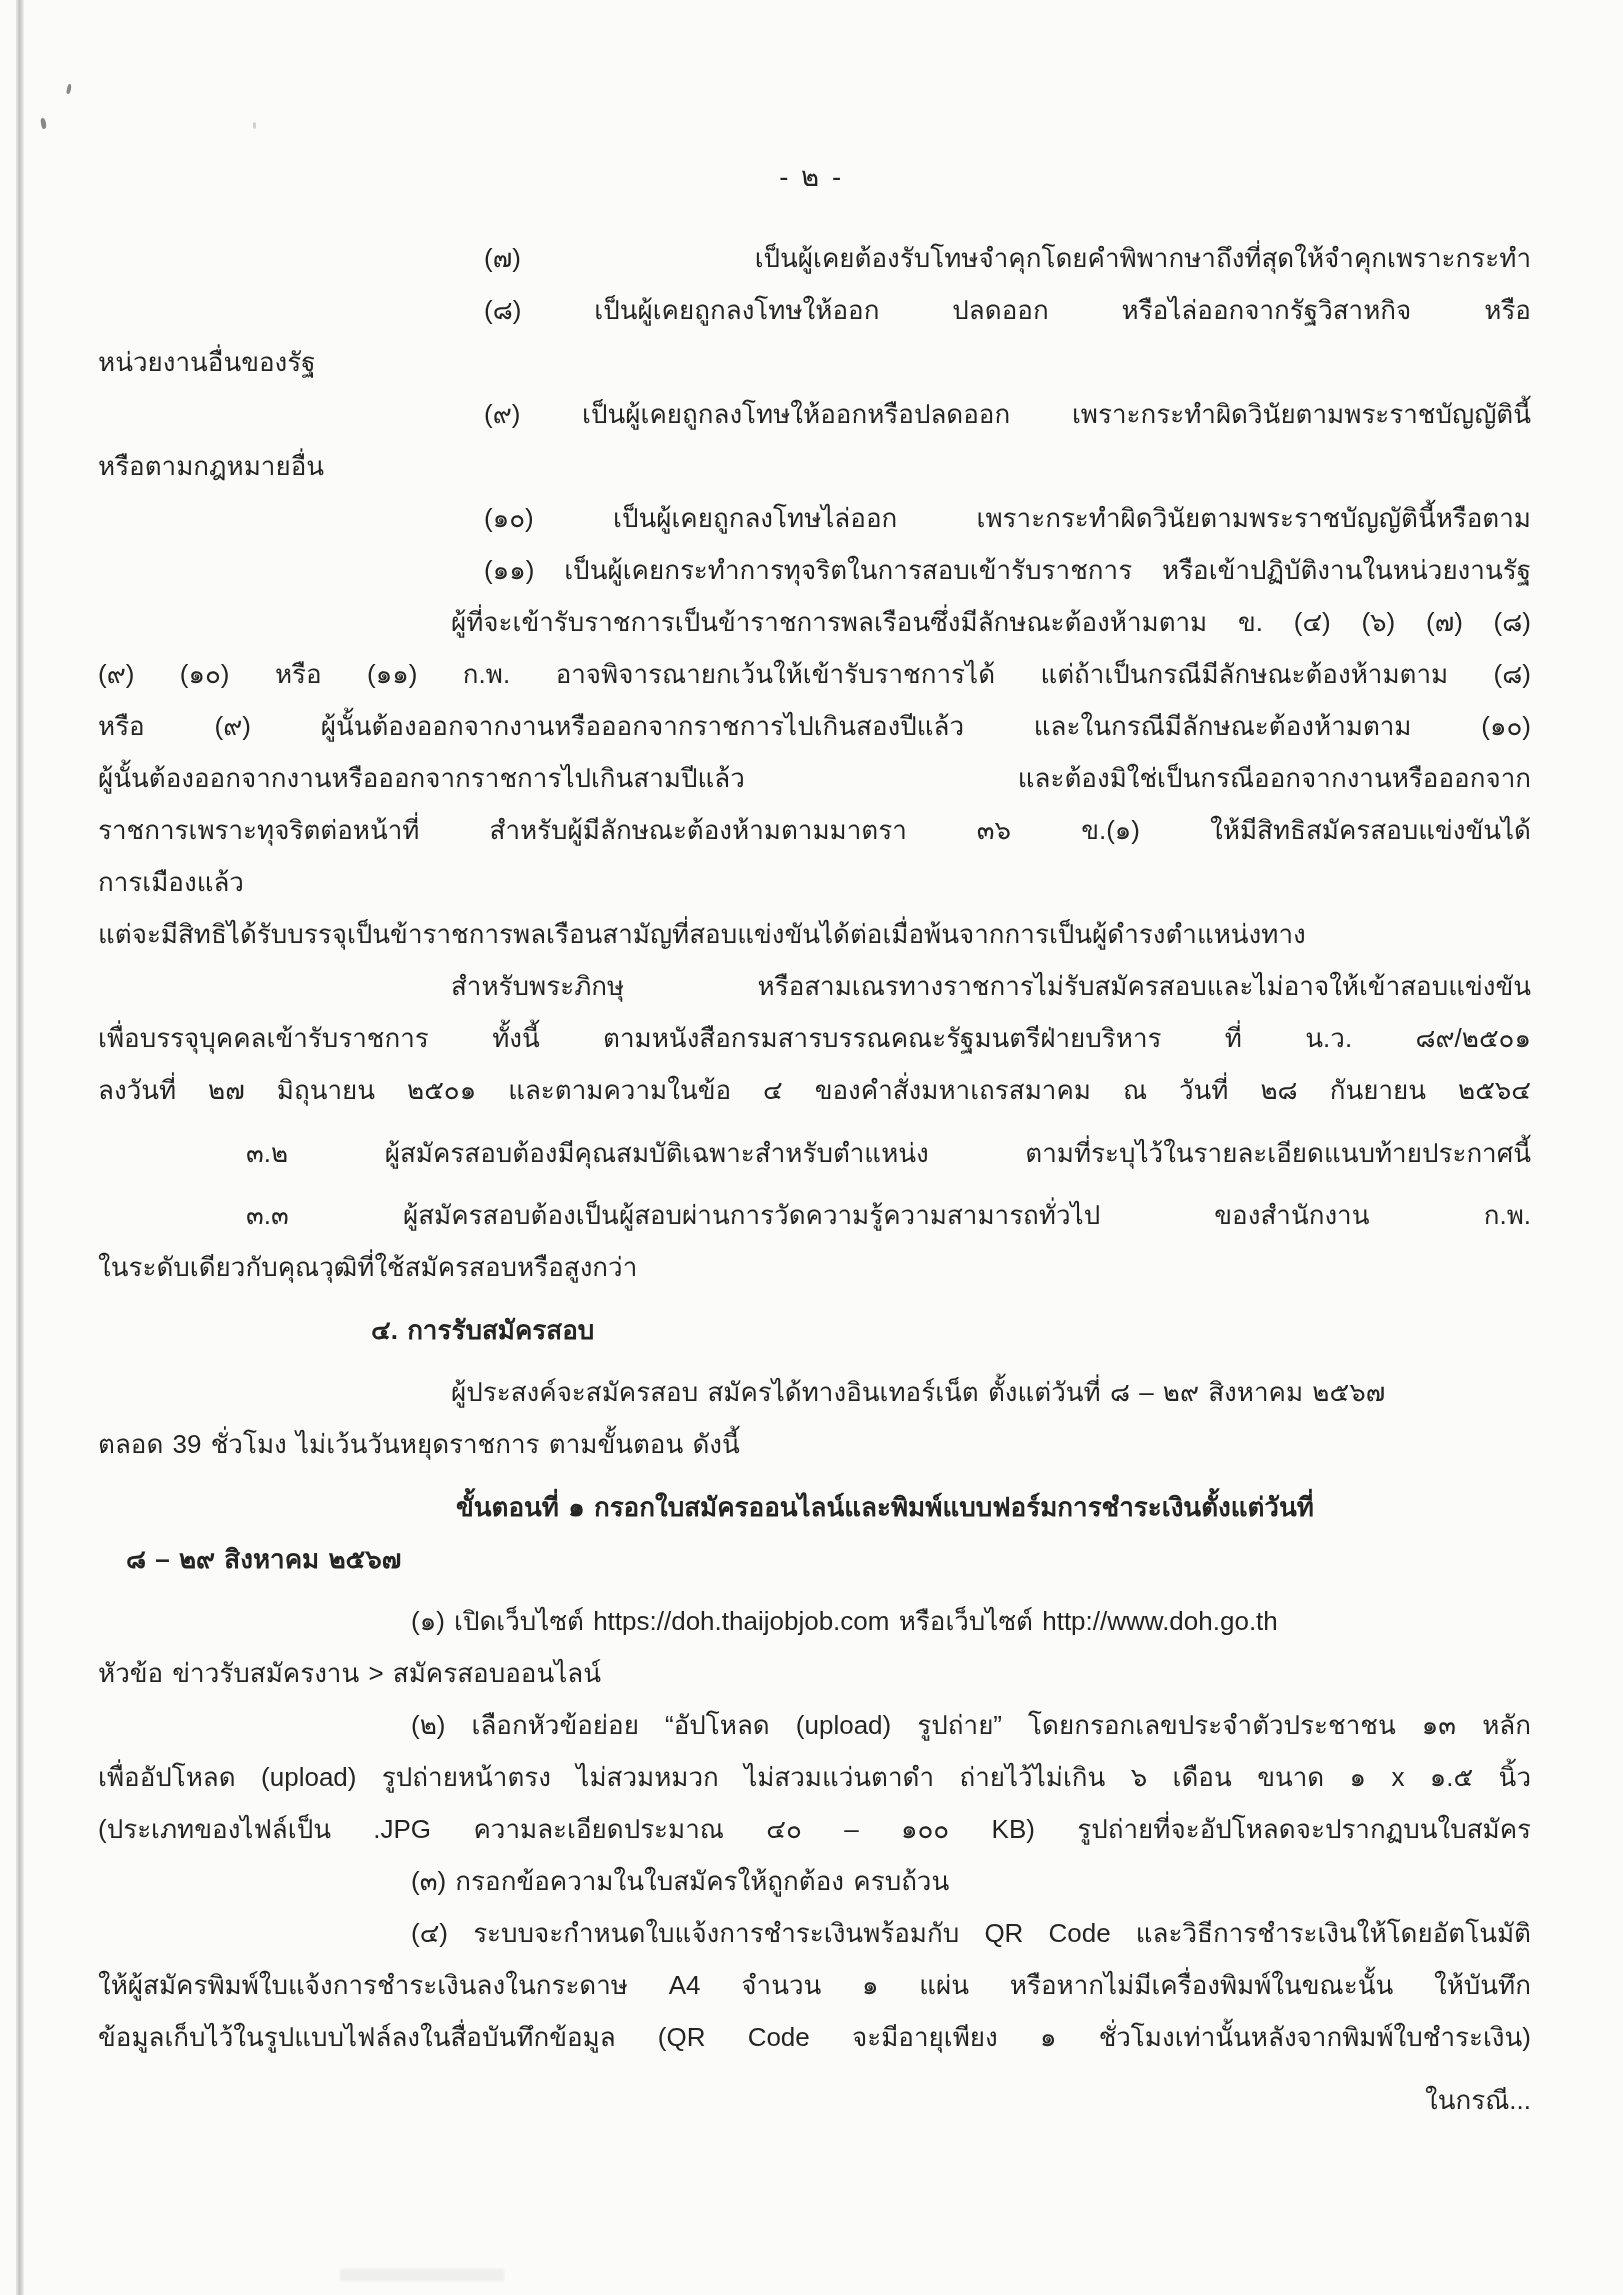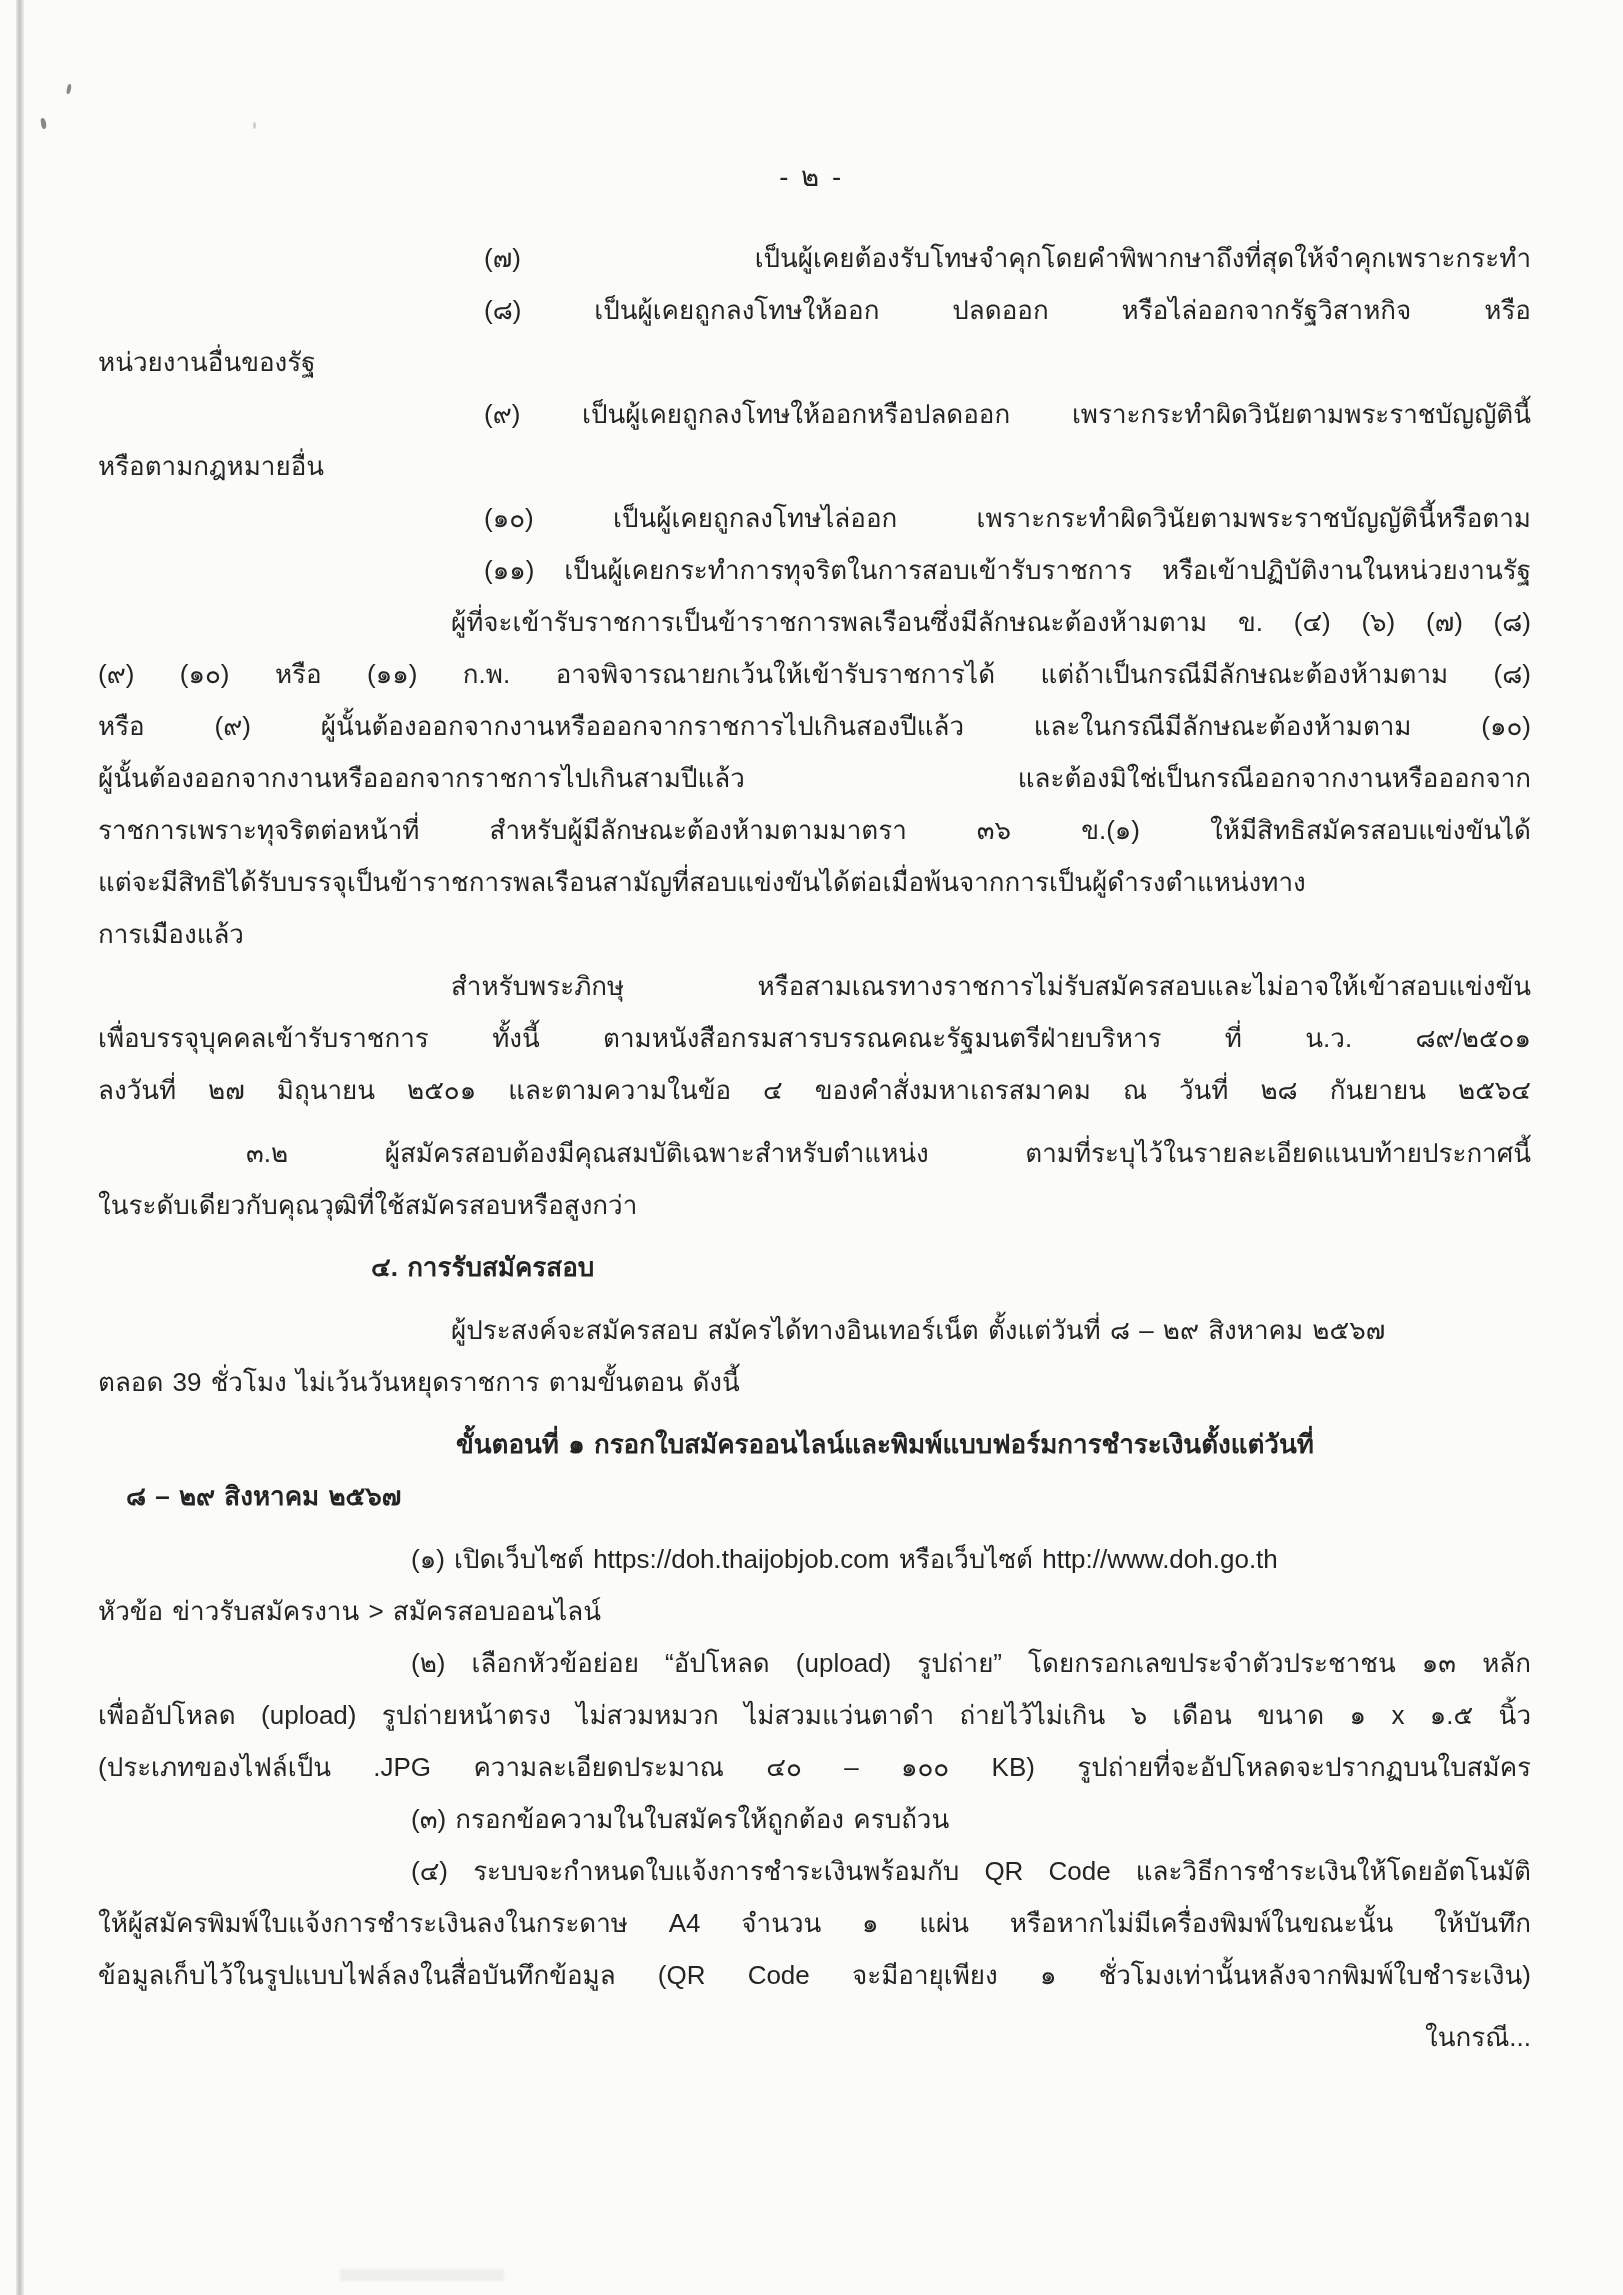--- a/index.html
+++ b/index.html
@@ -97,26 +97,27 @@
       <div class="line indent-none">หน่วยงานอื่นของรัฐ</div>
       <div class="line indent-item fill">(๙) เป็นผู้เคยถูกลงโทษให้ออกหรือปลดออก เพราะกระทำผิดวินัยตามพระราชบัญญัตินี้</div>
       <div class="line indent-none">หรือตามกฎหมายอื่น</div>
       <div class="line indent-item fill">(๑๐) เป็นผู้เคยถูกลงโทษไล่ออก เพราะกระทำผิดวินัยตามพระราชบัญญัตินี้หรือตาม</div>
       <div class="line indent-item fill">(๑๑) เป็นผู้เคยกระทำการทุจริตในการสอบเข้ารับราชการ หรือเข้าปฏิบัติงานในหน่วยงานรัฐ</div>
       <div class="line indent-para fill">ผู้ที่จะเข้ารับราชการเป็นข้าราชการพลเรือนซึ่งมีลักษณะต้องห้ามตาม ข. (๔) (๖) (๗) (๘)</div>
       <div class="line indent-none fill">(๙) (๑๐) หรือ (๑๑) ก.พ. อาจพิจารณายกเว้นให้เข้ารับราชการได้ แต่ถ้าเป็นกรณีมีลักษณะต้องห้ามตาม (๘)</div>
       <div class="line indent-none fill">หรือ (๙) ผู้นั้นต้องออกจากงานหรือออกจากราชการไปเกินสองปีแล้ว และในกรณีมีลักษณะต้องห้ามตาม (๑๐)</div>
       <div class="line indent-none fill">ผู้นั้นต้องออกจากงานหรือออกจากราชการไปเกินสามปีแล้ว และต้องมิใช่เป็นกรณีออกจากงานหรือออกจาก</div>
       <div class="line indent-none fill">ราชการเพราะทุจริตต่อหน้าที่ สำหรับผู้มีลักษณะต้องห้ามตามมาตรา ๓๖ ข.(๑) ให้มีสิทธิสมัครสอบแข่งขันได้</div>
+      <div class="line indent-none">การเมืองแล้ว</div>
       <div class="line indent-none fill">แต่จะมีสิทธิได้รับบรรจุเป็นข้าราชการพลเรือนสามัญที่สอบแข่งขันได้ต่อเมื่อพ้นจากการเป็นผู้ดำรงตำแหน่งทาง</div>
-      <div class="line indent-none">การเมืองแล้ว</div>
       <div class="line indent-para fill">สำหรับพระภิกษุ หรือสามเณรทางราชการไม่รับสมัครสอบและไม่อาจให้เข้าสอบแข่งขัน</div>
       <div class="line indent-none fill">เพื่อบรรจุบุคคลเข้ารับราชการ ทั้งนี้ ตามหนังสือกรมสารบรรณคณะรัฐมนตรีฝ่ายบริหาร ที่ น.ว. ๘๙/๒๕๐๑</div>
       <div class="line indent-none fill">ลงวันที่ ๒๗ มิถุนายน ๒๕๐๑ และตามความในข้อ ๔ ของคำสั่งมหาเถรสมาคม ณ วันที่ ๒๘ กันยายน ๒๕๖๔</div>
       <div class="line indent-sub fill gap">๓.๒ ผู้สมัครสอบต้องมีคุณสมบัติเฉพาะสำหรับตำแหน่ง ตามที่ระบุไว้ในรายละเอียดแนบท้ายประกาศนี้</div>
+      <div class="line indent-sub fill gap">๓.๓ ผู้สมัครสอบต้องเป็นผู้สอบผ่านการวัดความรู้ความสามารถทั่วไป ของสำนักงาน ก.พ.</div>
       <div class="line indent-none">ในระดับเดียวกับคุณวุฒิที่ใช้สมัครสอบหรือสูงกว่า</div>
       <div class="line indent-heading bold gap">๔. การรับสมัครสอบ</div>
       <div class="line indent-para gap">ผู้ประสงค์จะสมัครสอบ สมัครได้ทางอินเทอร์เน็ต ตั้งแต่วันที่ ๘ – ๒๙ สิงหาคม ๒๕๖๗</div>
       <div class="line indent-none">ตลอด 39 ชั่วโมง ไม่เว้นวันหยุดราชการ ตามขั้นตอน ดังนี้</div>
       <div class="line indent-stephead bold gap">ขั้นตอนที่ ๑ กรอกใบสมัครออนไลน์และพิมพ์แบบฟอร์มการชำระเงินตั้งแต่วันที่</div>
       <div class="line indent-none bold">๘ – ๒๙ สิงหาคม ๒๕๖๗</div>
       <div class="line indent-step gap">(๑) เปิดเว็บไซต์ https://doh.thaijobjob.com หรือเว็บไซต์ http://www.doh.go.th</div>
       <div class="line indent-none">หัวข้อ ข่าวรับสมัครงาน &gt; สมัครสอบออนไลน์</div>
       <div class="line indent-step fill">(๒) เลือกหัวข้อย่อย “อัปโหลด (upload) รูปถ่าย” โดยกรอกเลขประจำตัวประชาชน ๑๓ หลัก</div>
       <div class="line indent-none fill">เพื่ออัปโหลด (upload) รูปถ่ายหน้าตรง ไม่สวมหมวก ไม่สวมแว่นตาดำ ถ่ายไว้ไม่เกิน ๖ เดือน ขนาด ๑ x ๑.๕ นิ้ว</div>

